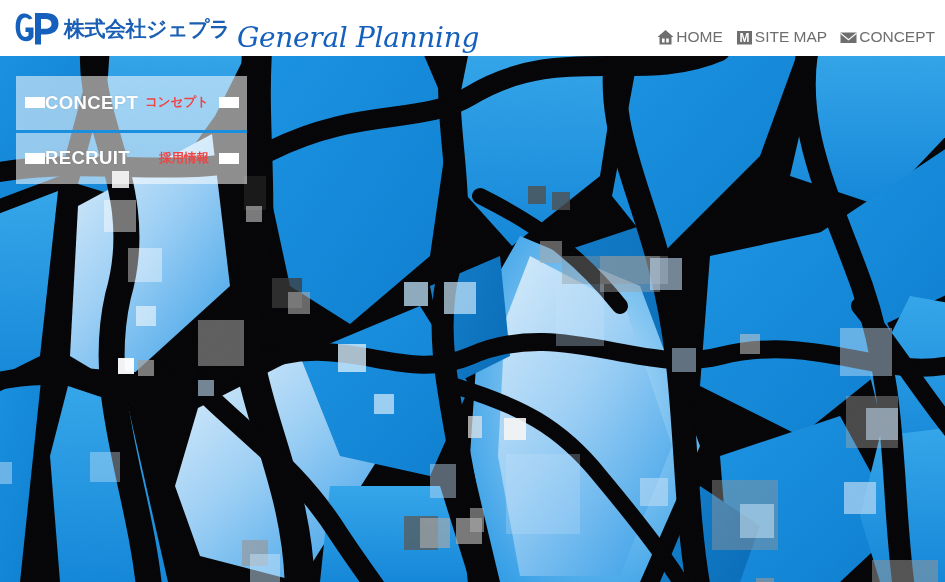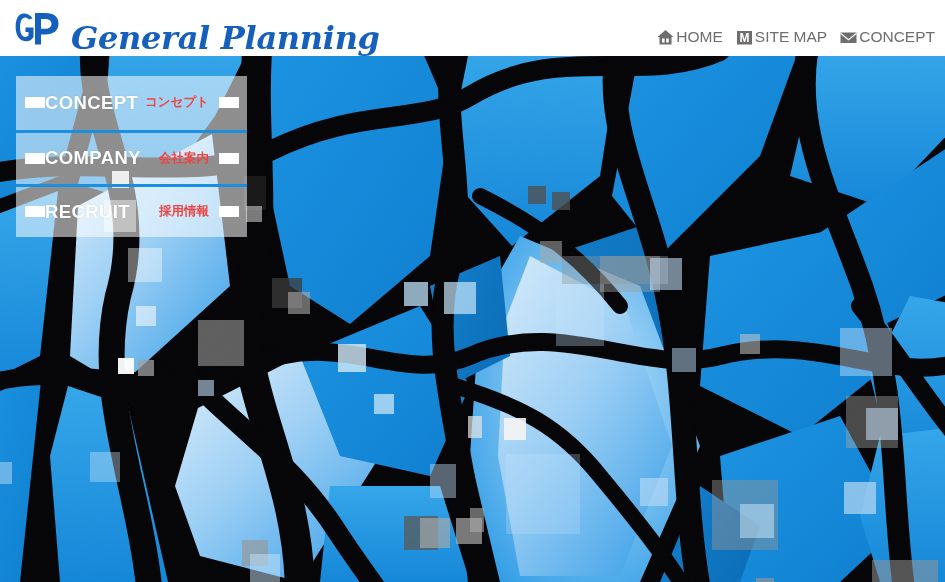--- a/index.html
+++ b/index.html
@@ -24,21 +24,21 @@
     width:46px; height:36px; position:relative; margin-right:4px;
   }
   .gp-mark svg{ display:block; }
   .logo-jp{
     font-family:"DejaVu Sans", sans-serif;
     font-size:21px; font-weight:bold; color:#1a5fb4;
     letter-spacing:-0.5px; line-height:1; white-space:nowrap;
   }
   .logo-en{
     font-family:"DejaVu Serif", serif;
-    font-size:32px; font-weight:bold; font-style:italic;
+    font-size:28px; font-weight:normal; font-style:italic;
     color:#1560bd; letter-spacing:-0.3px; line-height:1;
     margin-left:7px; white-space:nowrap;margin-top:17px;
   }
 
   #header-nav{
     position:absolute; right:10px; top:28px;
     display:flex; align-items:center; gap:13px;
   }
   .hnav-item{
     display:flex; align-items:center; gap:2px;
@@ -236,44 +236,39 @@
 
   <nav id="menu">
     <div class="mrow">
       <span class="mbullet"></span>
       <span class="men">CONCEPT</span>
       <span class="mjp">コンセプト</span>
       <span class="mbullet-r"></span>
     </div>
     <div class="mrow">
       <span class="mbullet"></span>
-      <span class="men">COMPANY</span>
-      <span class="mjp">会社案内</span>
-      <span class="mbullet-r"></span>
-    </div>
-    <div class="mrow">
-      <span class="mbullet"></span>
       <span class="men">RECRUIT</span>
       <span class="mjp">採用情報</span>
       <span class="mbullet-r"></span>
     </div>
   </nav>
 
   <header id="header">
 
     <div id="logo-area">
       <span class="gp-mark">
         <svg width="46" height="36" viewBox="0 0 46 36" xmlns="http://www.w3.org/2000/svg">
 
           <path d="M18.5 7.5 C15.5 2.5 9 1 5 4.5 C0.5 8.5 0.5 22 5 27 C9.5 32 17 31 19.5 26 L19.5 16.5 L11.5 16.5 L11.5 21 L14.5 21 L14.5 24.5 C12.5 26.8 8.8 26.2 7.2 23 C5.6 19.6 5.7 12.2 7.4 9 C9 5.9 13 5.4 15 8.6 Z" fill="#1560bd"></path>
 
           <path d="M21 2 L31.5 2 C40 2 44.5 6 44.5 12.5 C44.5 19.5 39.5 23.5 31 23.5 L27 23.5 L27 33.5 L21 33.5 Z
                    M27 8 L27 17.8 L31 17.8 C35 17.8 37.5 16 37.5 12.8 C37.5 9.6 35 8 31 8 Z" fill="#1560bd"></path>
         </svg>
       </span>
+      <span class="logo-jp">株式会社ジェプラ</span>
       <span class="logo-en">General Planning</span>
     </div>
 
     <div id="header-nav">
 
       <a class="hnav-item">
         <span class="hicon">
           <svg width="17" height="17" viewBox="0 0 17 17" xmlns="http://www.w3.org/2000/svg">
             <path d="M8.5 1 L16.5 8 L14.5 8 L14.5 15.5 L2.5 15.5 L2.5 8 L0.5 8 Z" fill="#6e6e6e"></path>
             <rect x="5" y="9.5" width="2.6" height="4" fill="#ffffff"></rect>

